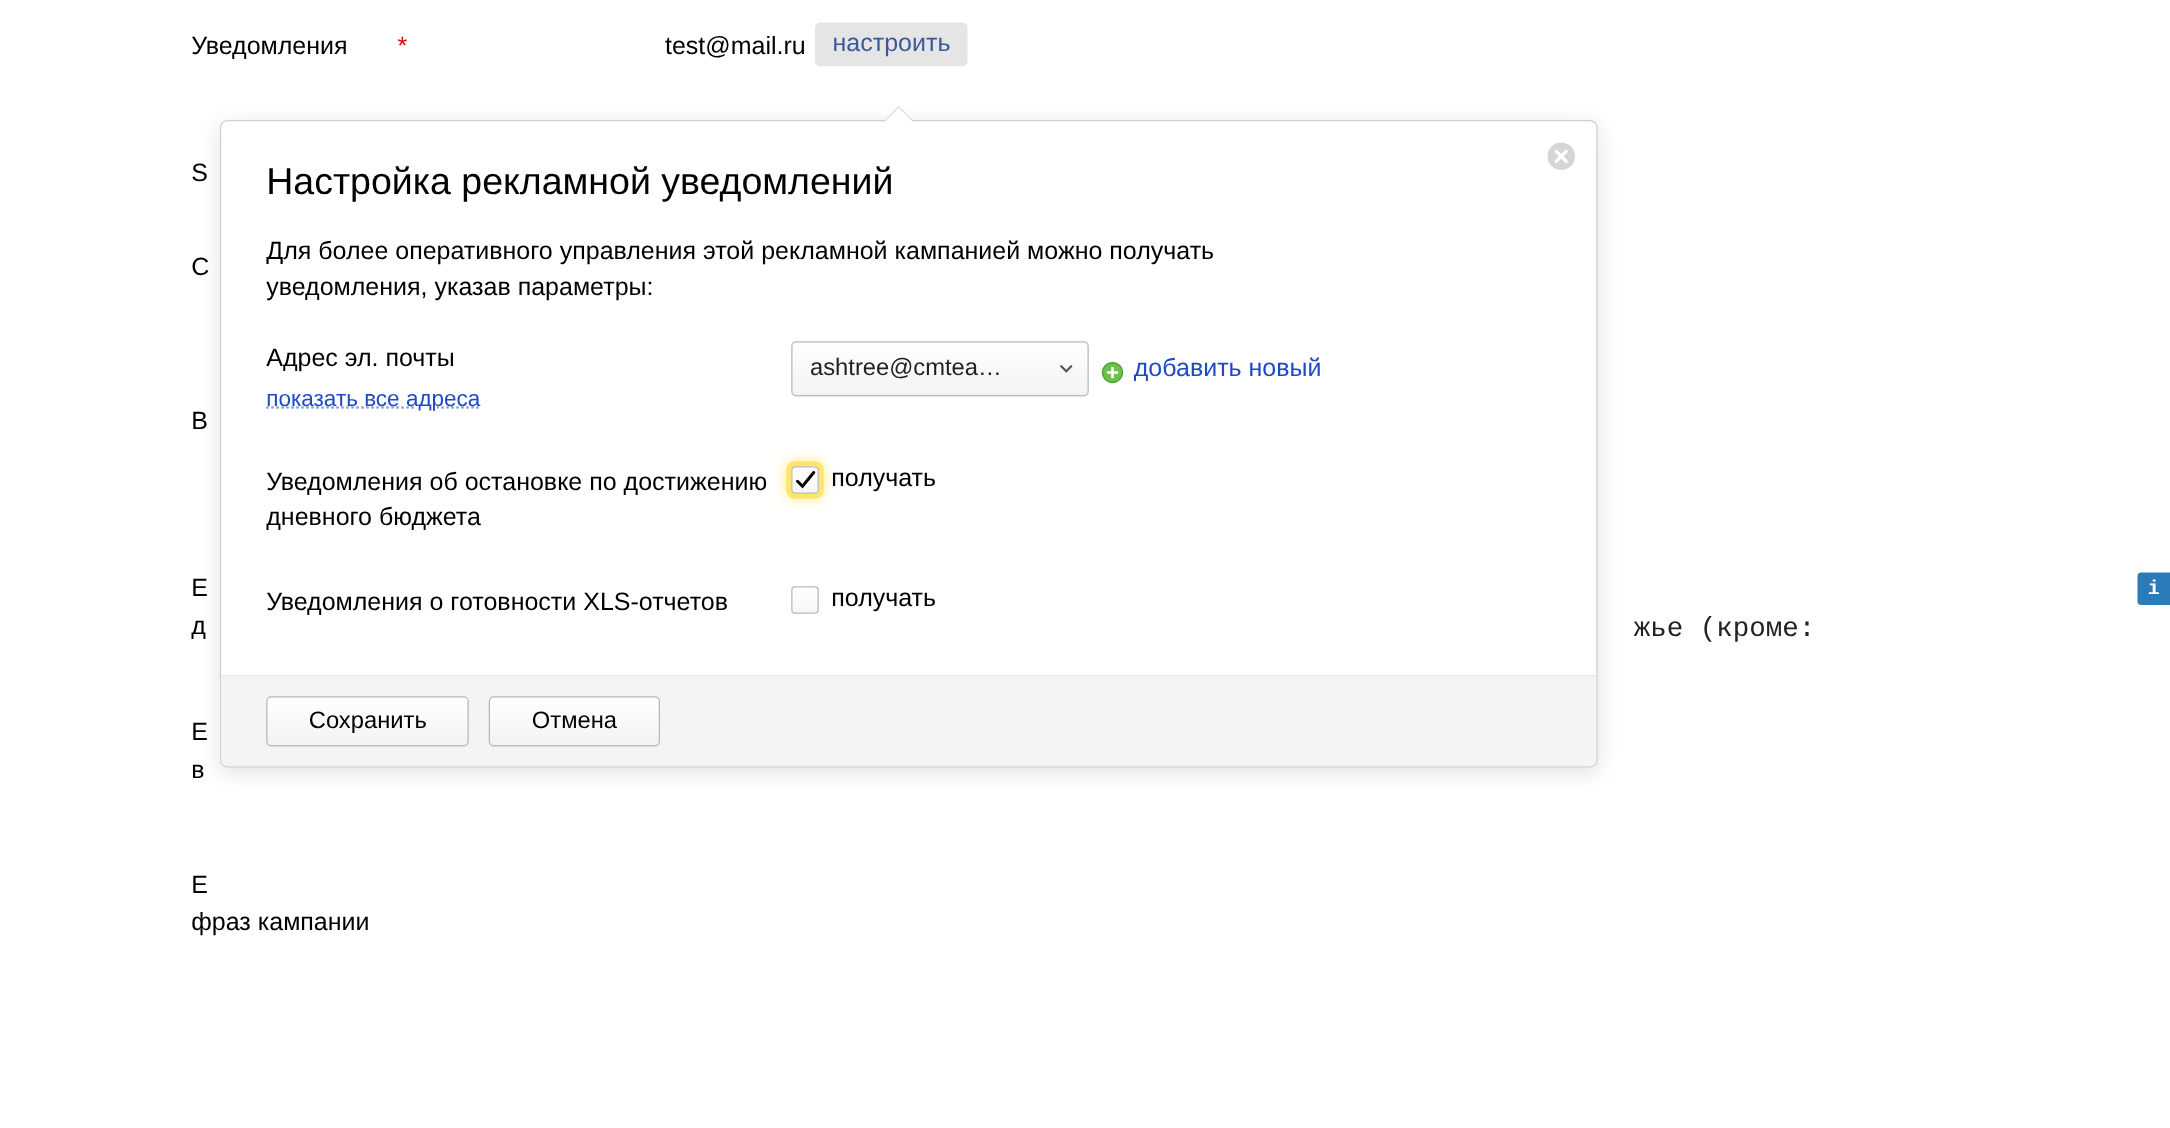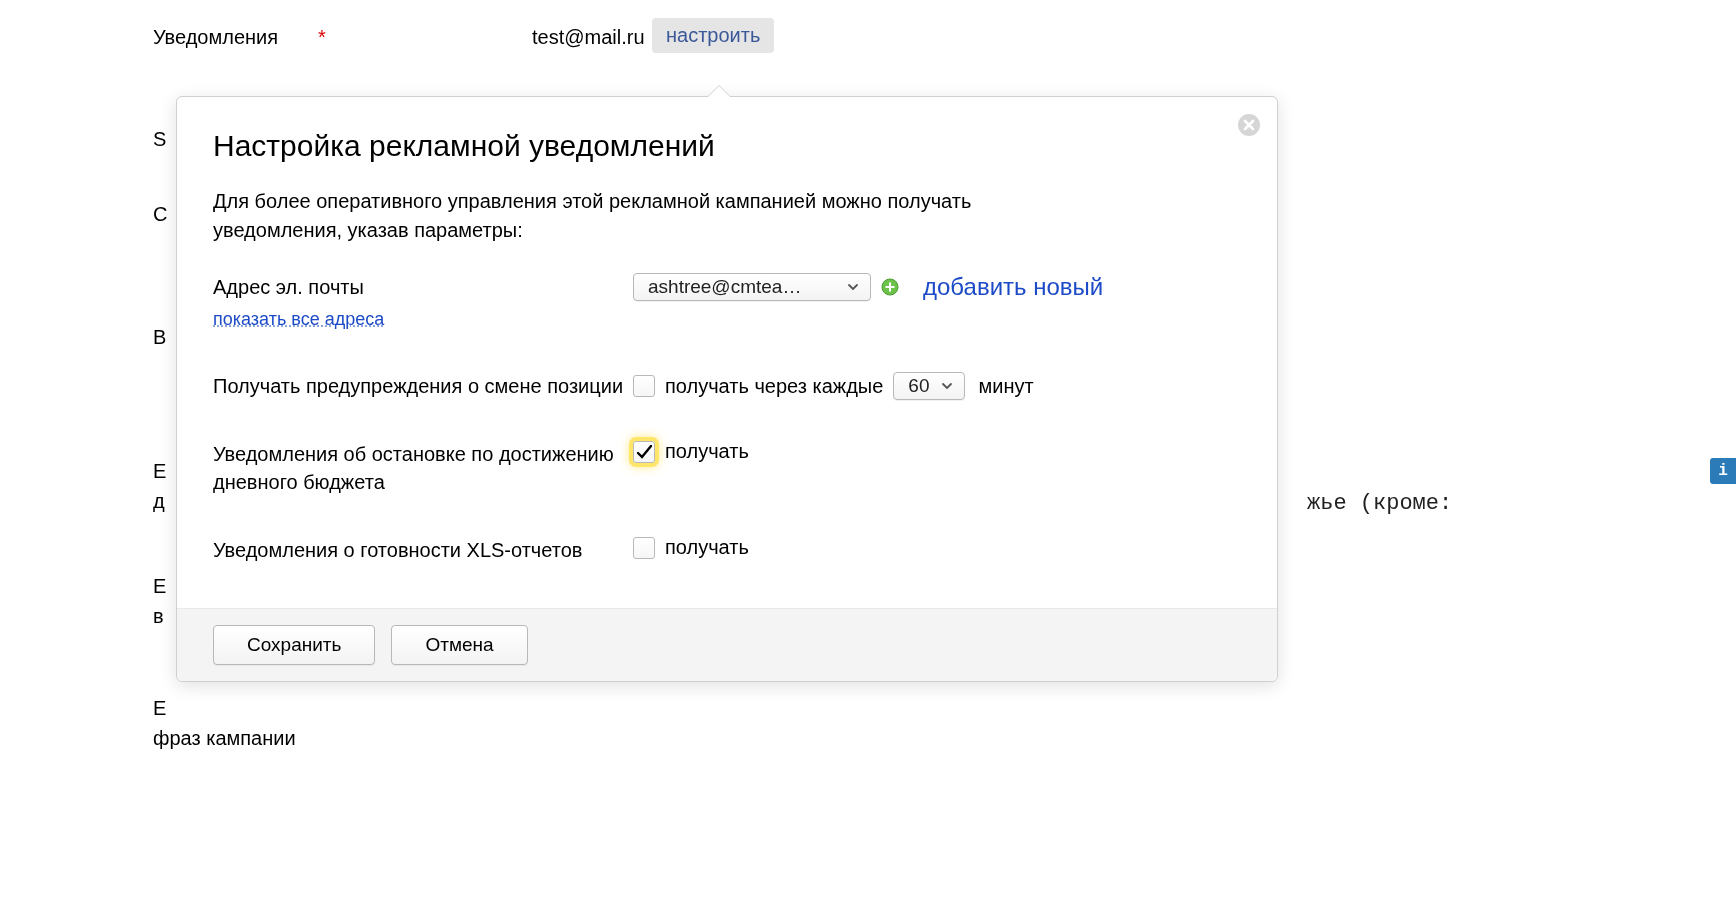--- a/index.html
+++ b/index.html
@@ -111,34 +111,34 @@
     color:#1d4ac7;
     text-decoration:underline dotted;
     text-decoration-color:#7f9cd8;
     font-size:18px;
     margin-top:6px;
   }
   .select-ctrl {
     display:inline-flex; align-items:center;
     border:1px solid #b8b8b8; border-radius:4px;
     background:linear-gradient(#ffffff,#f3f3f3);
-    height:28px; padding:0 10px 0 14px;
+    height:44px; padding:0 10px 0 14px;
     font-size:19px; color:#222;
     cursor:pointer;
     min-width:238px;
     justify-content:space-between;
     box-shadow:0 1px 0 rgba(0,0,0,0.05);
   }
   .select-ctrl.small { min-width:70px; }
   .select-txt { white-space:nowrap; overflow:hidden; text-overflow:ellipsis; max-width:190px; }
   .select-chevron { margin-left:10px; display:flex; }
   .select-chevron svg { width:14px;height:14px; }
   .add-new {
-    display:inline-flex; align-items:center; gap:24px;
-    color:#1d4ac7; cursor:pointer; font-size:24px;
+    display:inline-flex; align-items:flex-end; gap:8px;
+    color:#1d4ac7; cursor:pointer; font-size:20px;
   }
   .plus-icon {
     width:18px;height:18px; display:inline-flex;
   }
   .checkbox {
     width:22px; height:22px;
     border:1px solid #b8b8b8; border-radius:3px;
     background:linear-gradient(#fff,#f6f6f6);
     display:inline-flex; align-items:center; justify-content:center;
     cursor:pointer;
@@ -228,38 +228,20 @@
             <svg viewBox="0 0 18 18">
                 <circle cx="9" cy="9" r="8" fill="#6cc24a" stroke="#4a9e2e" stroke-width="1"></circle>
                 <path d="M9 4.5 V13.5 M4.5 9 H13.5" stroke="#fff" stroke-width="2"></path>
               </svg>
           </span>
           <span>добавить новый</span>
         </span>
       </div>
     </div>
 
-    <div class="form-row">
-      <div class="form-label-col">Получать предупреждения о смене позиции</div>
-      <div class="form-ctrl-col">
-        <span class="checkbox">
-          
-        </span>
-        <span class="cb-label">получать через каждые</span>
-        <div class="select-ctrl small">
-          <span class="select-txt">60</span>
-          <span class="select-chevron">
-            <svg viewBox="0 0 14 14">
-                <path d="M3 5 L7 9 L11 5" stroke="#555" stroke-width="1.8" fill="none" stroke-linecap="round"></path>
-              </svg>
-          </span>
-        </div>
-        <span class="minutes-label">минут</span>
-      </div>
-    </div>
 
     <div class="form-row">
       <div class="form-label-col">Уведомления об остановке по достижению дневного бюджета</div>
       <div class="form-ctrl-col">
         <span class="checkbox checked">
           <svg viewBox="0 0 18 18">
               <path d="M3 10 L7 14 L16 3" stroke="#000" stroke-width="2.4" fill="none" stroke-linecap="round"></path>
             </svg>
         </span>
         <span class="cb-label">получать</span>

